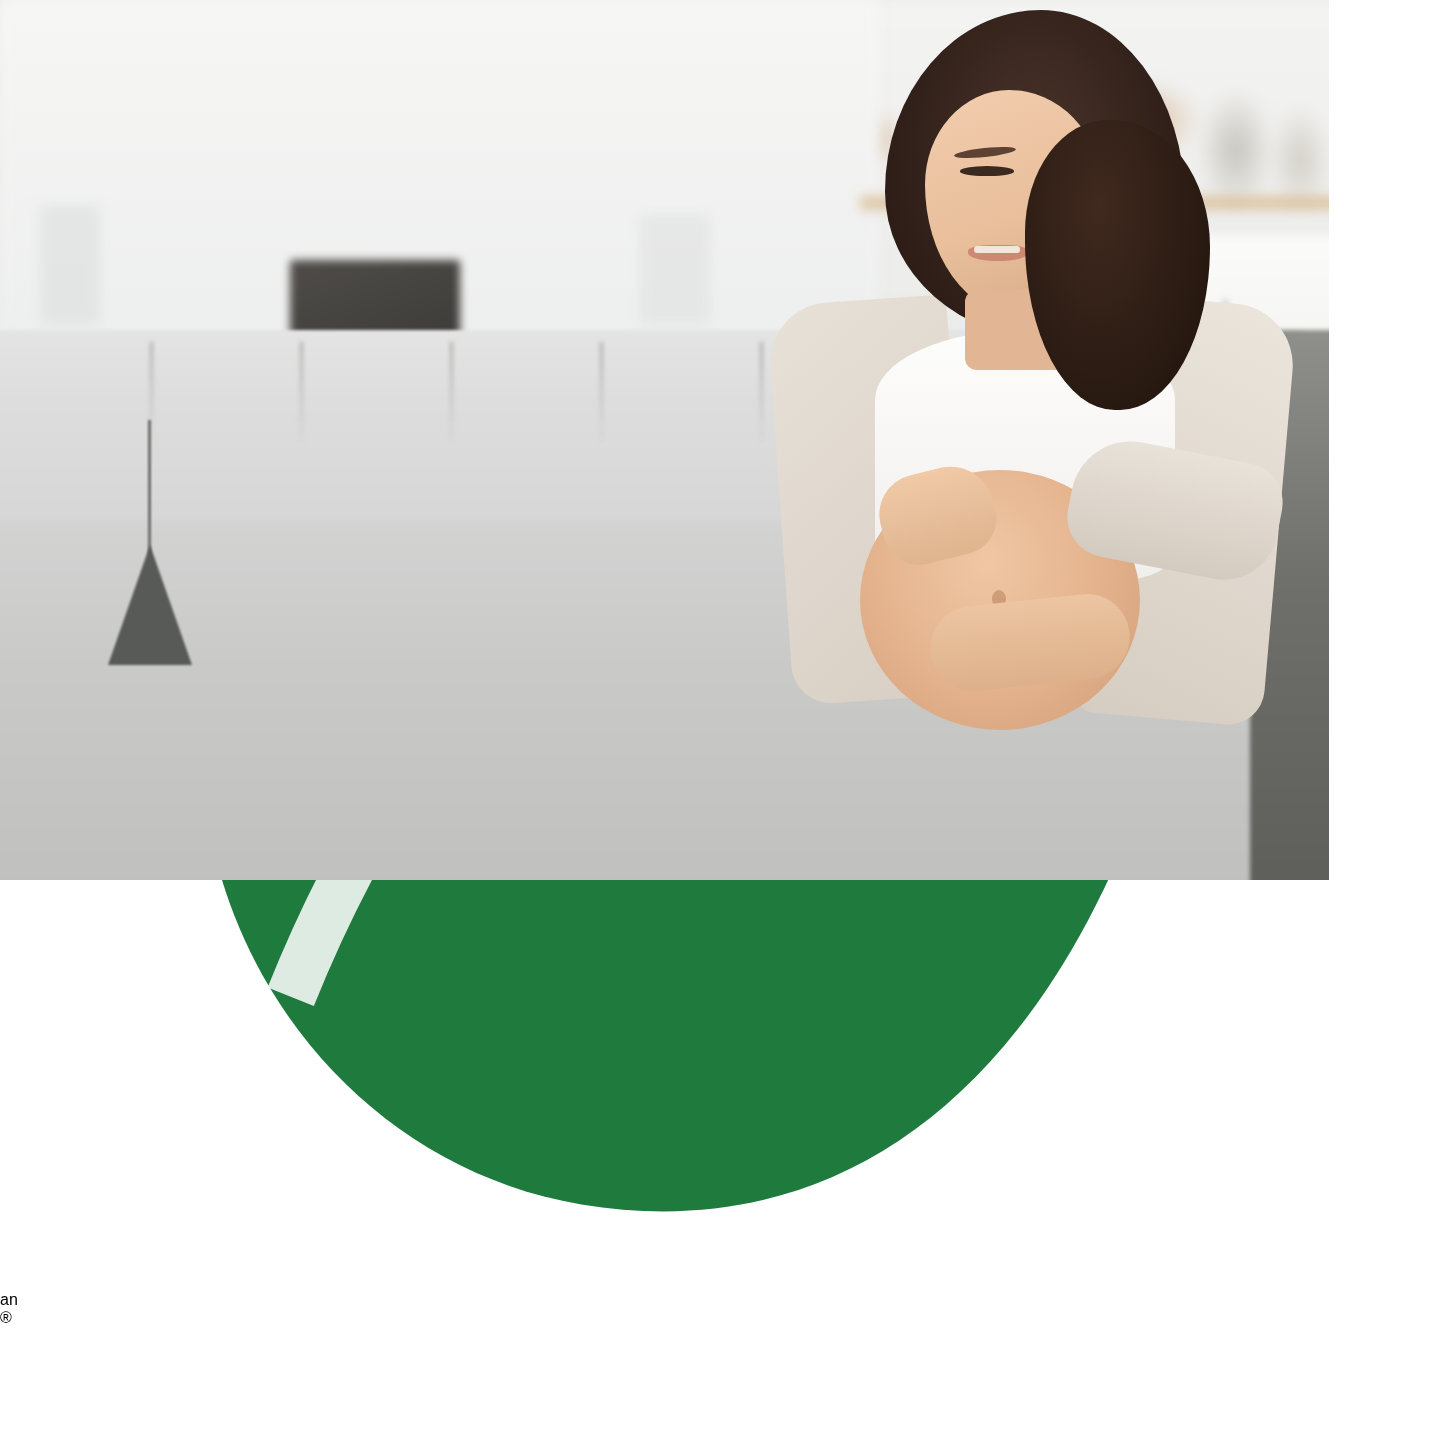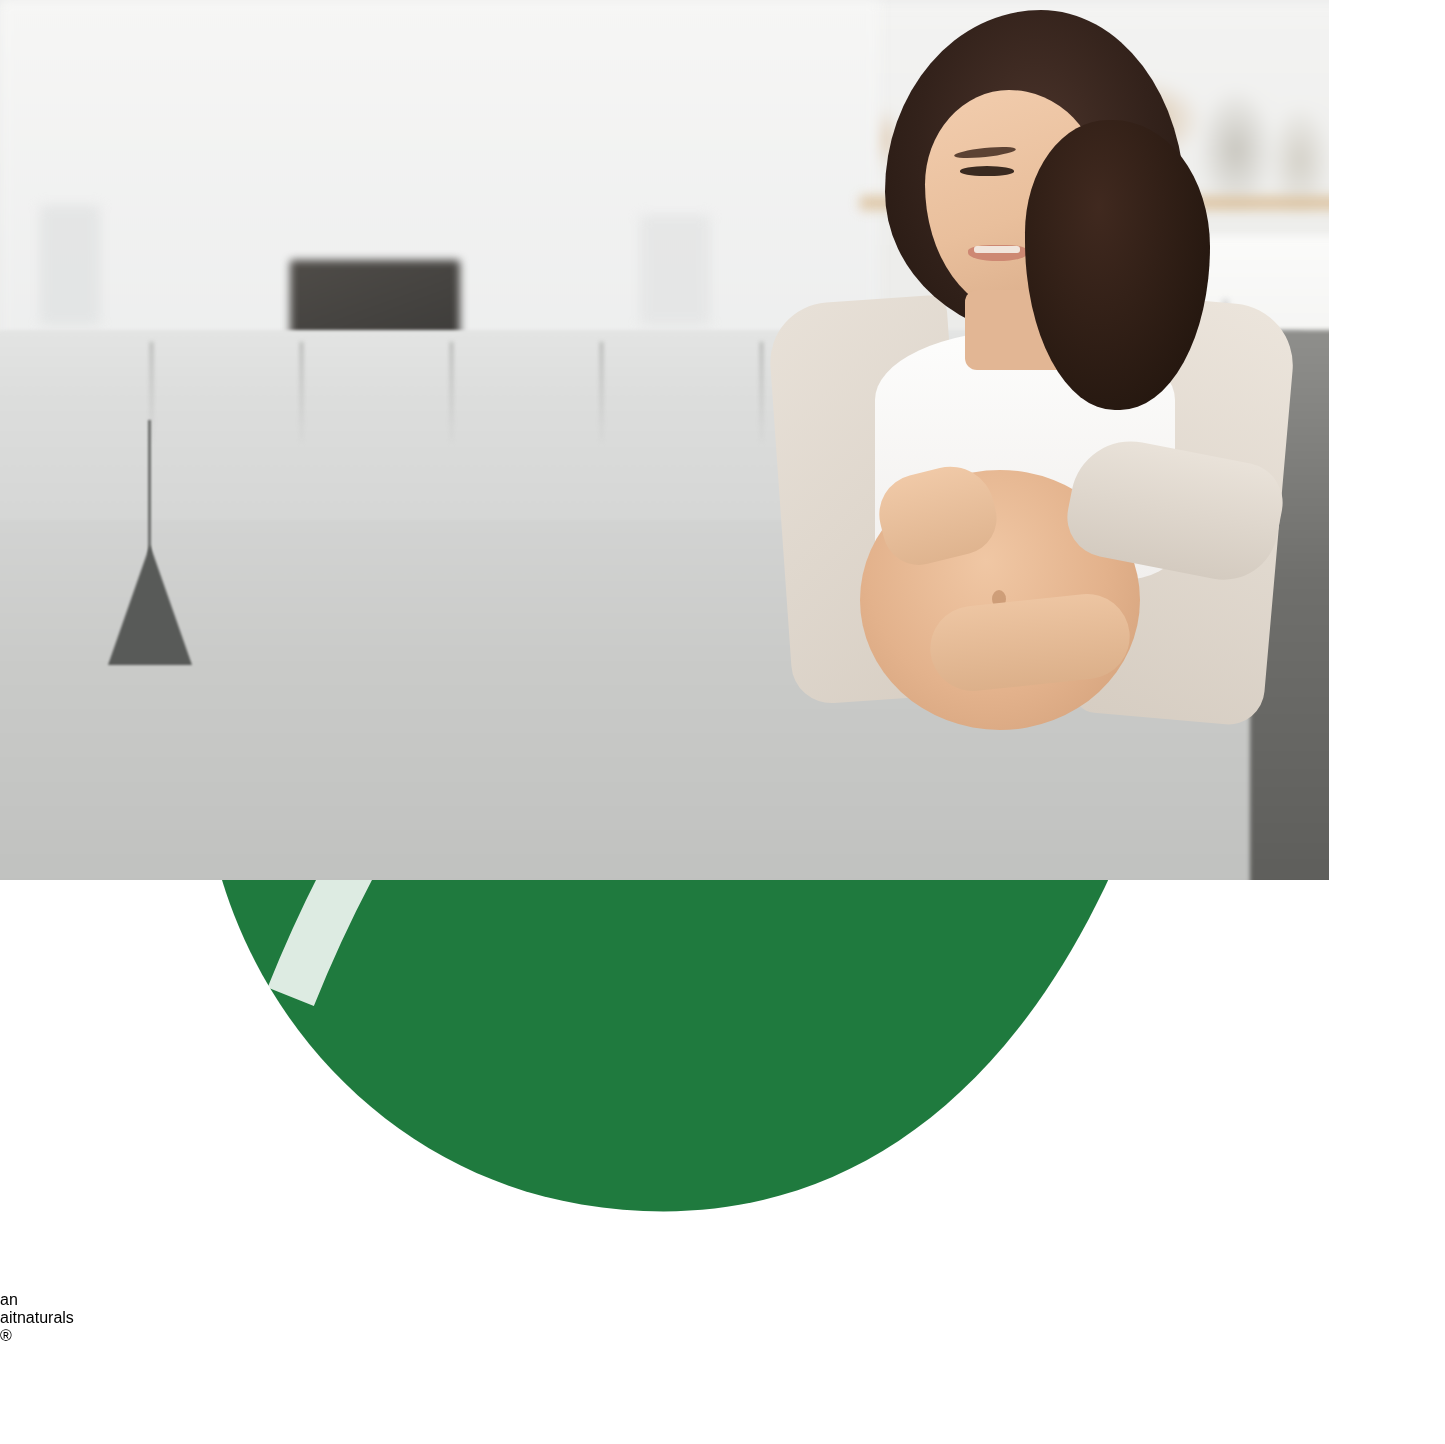--- a/index.html
+++ b/index.html
@@ -310,20 +310,17 @@
   <div class="orange-shade"></div>
 
   <div class="logo-card">
     <div class="logo-inner">
       <svg class="logo-leaf" viewBox="0 0 64 62">
         <path d="M60 4 C40 2 14 10 10 32 C8 44 16 56 28 58 C46 61 60 44 60 4 Z" fill="#1f7a3e"></path>
         <path d="M56 9 C38 16 22 28 14 48" stroke="#ffffff" stroke-width="2.4" fill="none" opacity=".85"></path>
         <path d="M40 12 C28 18 20 28 16 40" stroke="#ffffff" stroke-width="1.8" fill="none" opacity=".6"></path>
       </svg>
       <div class="logo-an">an</div>
-      <div class="logo-word">
-        <span class="g">ait</span><span class="n">naturals</span>
-      </div>
       <div class="logo-reg">®</div>
     </div>
   </div>
 
 </div>
 
 </body></html>

